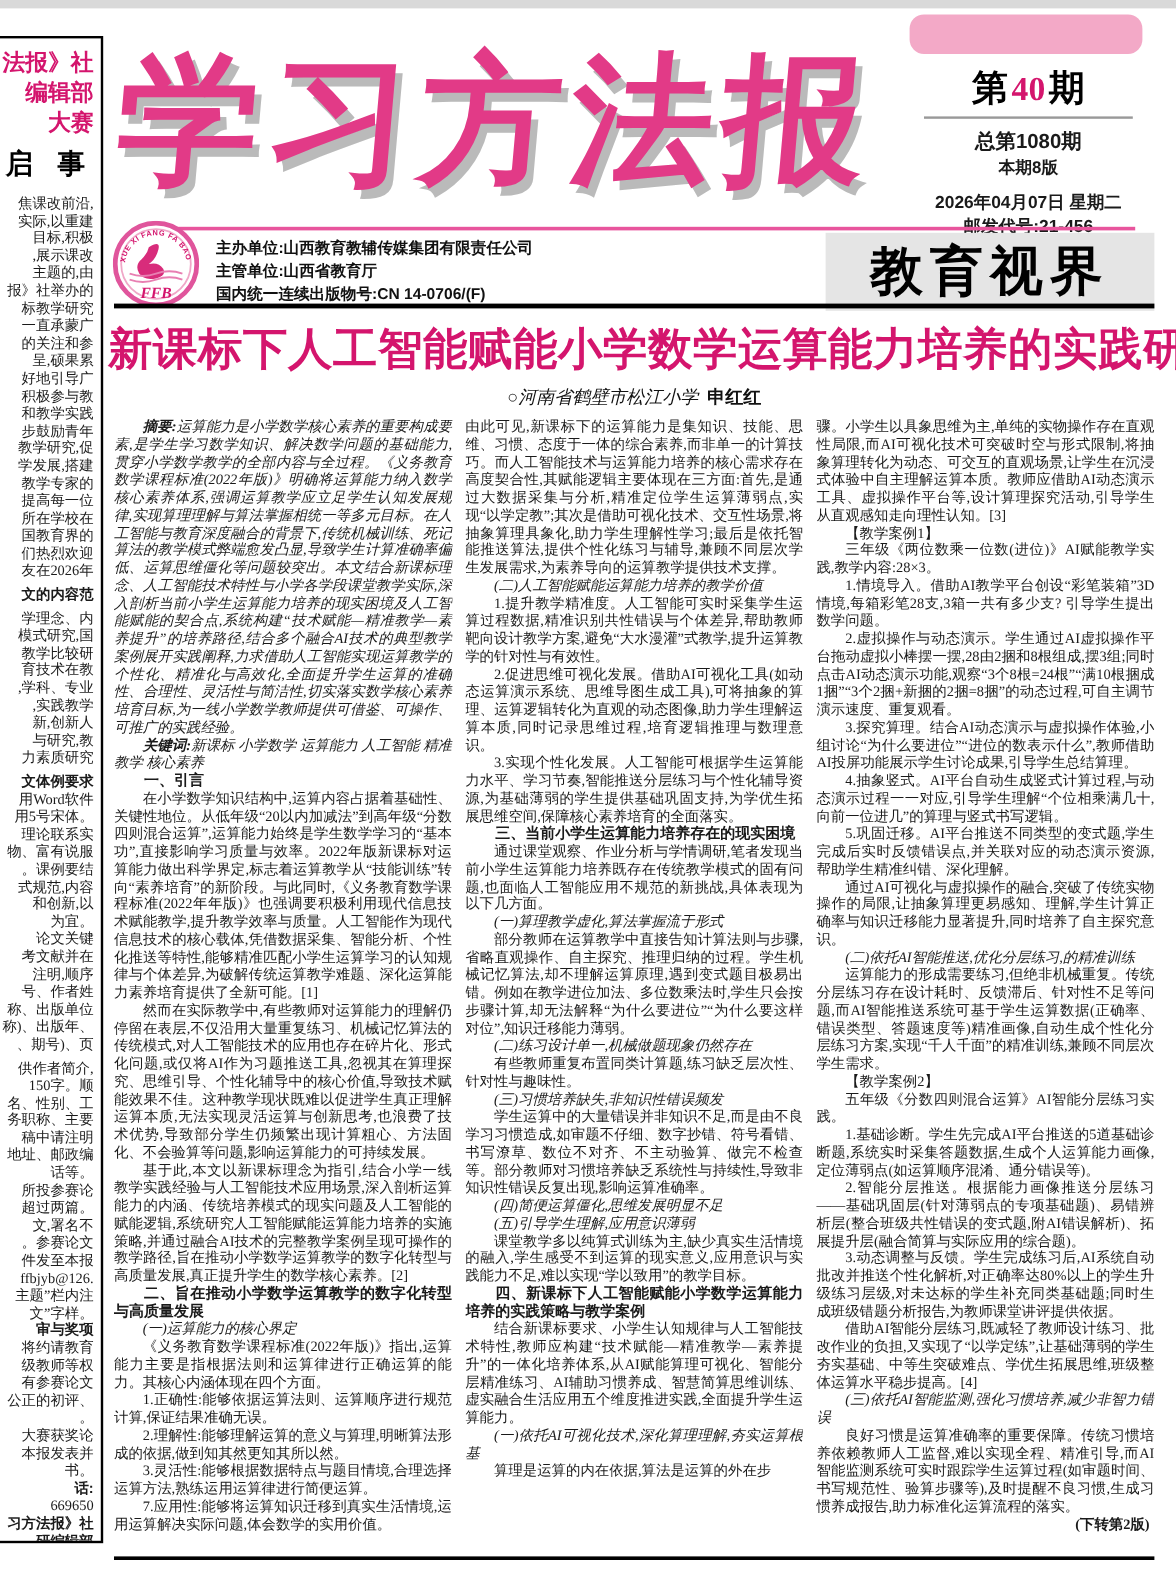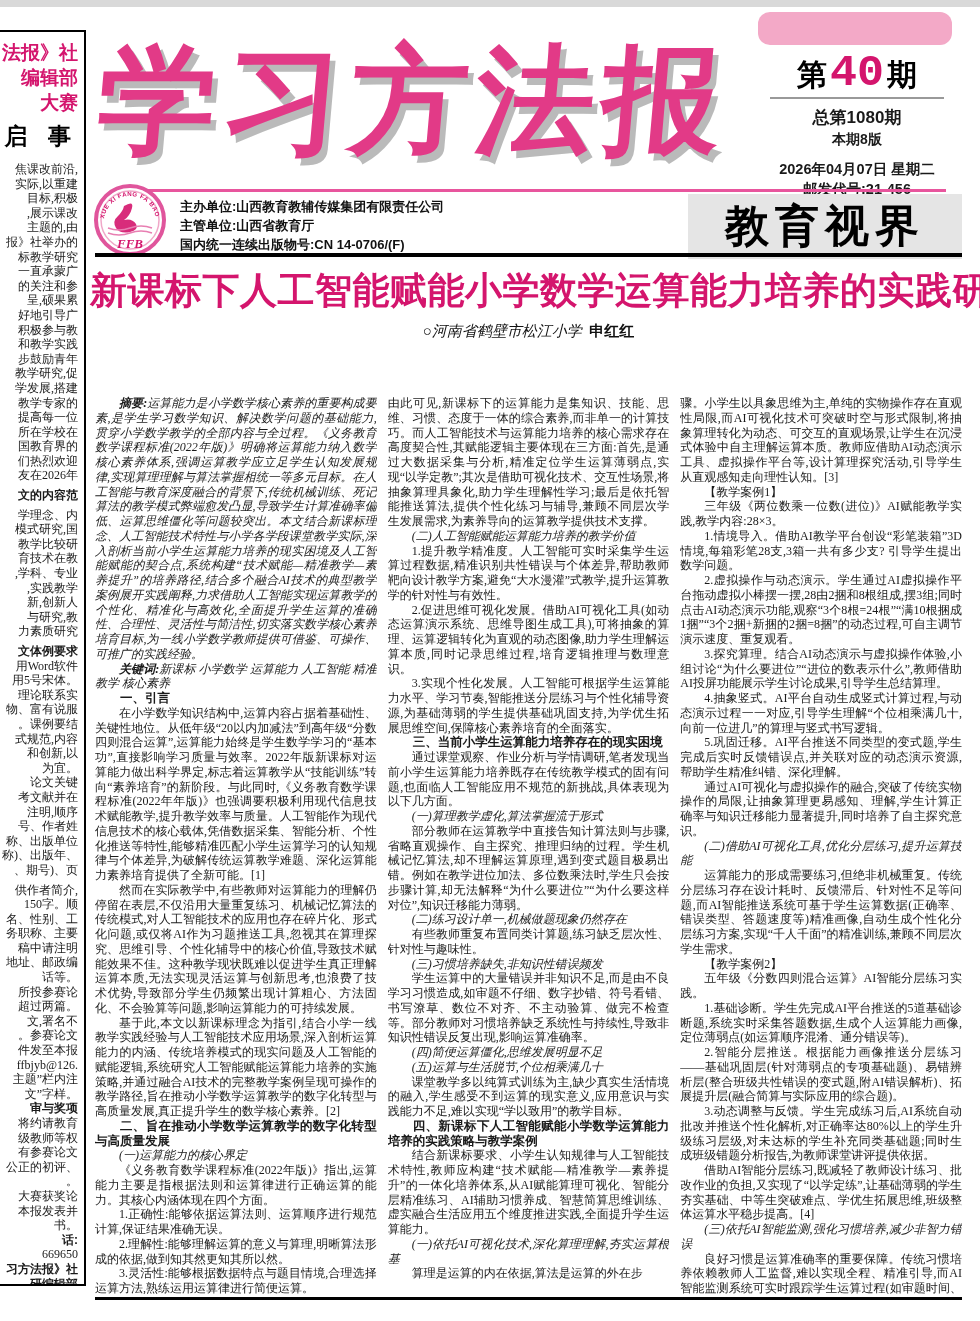--- a/index.html
+++ b/index.html
@@ -24,21 +24,21 @@
   
   #masthead-title{position:absolute;left:98px;top:18px;width:650px;height:175px;
            font-family:"Liberation Serif","DejaVu Serif",serif;font-weight:bold;
            font-size:118px;line-height:168px;color:#e23a87;letter-spacing:8px;
            transform:skewX(-5deg);text-shadow:6px 7px 0 rgba(130,130,130,.55);white-space:nowrap;}
   #top-pink-bar{position:absolute;left:758px;top:12px;width:194px;height:33px;
            background:#f3a9c7;border-radius:12px;}
   #issue-box{position:absolute;left:756px;top:52px;width:202px;text-align:center;
            font-family:"Liberation Sans","DejaVu Sans",sans-serif;}
   .issue-line1{font-size:30px;font-weight:bold;color:#000;line-height:44px;white-space:nowrap;}
-  .issue-no{font-family:Liberation Mono, monospace;font-size:45px;color:#d4156d;
+  .issue-no{font-family:Liberation Serif, serif;font-size:28px;color:#d4156d;
            padding:0 3px;margin-top:44px;}
   .issue-rule{border-bottom:2px solid #999;margin:0 14px 8px 14px;}
   .issue-total{font-size:17px;font-weight:bold;line-height:22px;}
   .issue-pages{font-size:14px;font-weight:bold;line-height:20px;}
   .issue-date{font-size:14.5px;font-weight:bold;line-height:20px;margin-top:10px;white-space:nowrap;}
   .issue-postal{font-size:14.5px;font-weight:bold;line-height:20px;}
 
   #pink-divider{position:absolute;left:134px;top:189px;width:812px;height:3px;background:#e8559d;}
 
   #brand-logo{position:absolute;left:94px;top:184px;width:72px;height:72px;}
@@ -57,21 +57,21 @@
   
   #headline{position:absolute;left:90px;top:266px;width:877px;text-align:center;
            font-family:"Liberation Serif","DejaVu Serif",serif;font-weight:bold;
            font-size:37px;color:#d4156d;letter-spacing:0.5px;white-space:nowrap;}
   #byline{position:absolute;left:95px;top:322px;width:867px;text-align:center;
            font-size:15px;font-style:italic;color:#111;}
   #byline b{font-style:normal;font-family:"Liberation Sans","DejaVu Sans",sans-serif;}
 
   #columns{position:absolute;left:95px;top:348px;width:867px;height:946px;
            display:flex;gap:11px;}
-  .col{flex:1 1 0;overflow:hidden;text-align:justify;font-size:12px;line-height:14.75px;margin-top:48px;}
+  .col{flex:1 1 0;overflow:hidden;text-align:justify;font-size:12px;line-height:14.75px;}
   .col p{margin:0;}
   .t-p{text-indent:2em;}
   .t-c{text-indent:0;}
   .t-h{font-family:"Liberation Sans","DejaVu Sans",sans-serif;font-weight:bold;
        text-indent:2em;font-size:12.5px;}
   .t-k{font-style:italic;text-indent:2em;}
   .t-k b{font-style:italic;}
   .t-r{text-align:right;text-indent:0;font-weight:bold;margin-top:14px;padding-right:4px;}
 
   #bottom-rule{position:absolute;left:95px;top:1297px;width:867px;height:3px;background:#000;}
@@ -243,38 +243,38 @@
         <p class="t-p">3.实现个性化发展。人工智能可根据学生运算能力水平、学习节奏,智能推送分层练习与个性化辅导资源,为基础薄弱的学生提供基础巩固支持,为学优生拓展思维空间,保障核心素养培育的全面落实。</p>
         <p class="t-h">三、当前小学生运算能力培养存在的现实困境</p>
         <p class="t-p">通过课堂观察、作业分析与学情调研,笔者发现当前小学生运算能力培养既存在传统教学模式的固有问题,也面临人工智能应用不规范的新挑战,具体表现为以下几方面。</p>
         <p class="t-k">(一)算理教学虚化,算法掌握流于形式</p>
         <p class="t-p">部分教师在运算教学中直接告知计算法则与步骤,省略直观操作、自主探究、推理归纳的过程。学生机械记忆算法,却不理解运算原理,遇到变式题目极易出错。例如在教学进位加法、多位数乘法时,学生只会按步骤计算,却无法解释“为什么要进位”“为什么要这样对位”,知识迁移能力薄弱。</p>
         <p class="t-k">(二)练习设计单一,机械做题现象仍然存在</p>
         <p class="t-p">有些教师重复布置同类计算题,练习缺乏层次性、针对性与趣味性。</p>
         <p class="t-k">(三)习惯培养缺失,非知识性错误频发</p>
         <p class="t-p">学生运算中的大量错误并非知识不足,而是由不良学习习惯造成,如审题不仔细、数字抄错、符号看错、书写潦草、数位不对齐、不主动验算、做完不检查等。部分教师对习惯培养缺乏系统性与持续性,导致非知识性错误反复出现,影响运算准确率。</p>
         <p class="t-k">(四)简便运算僵化,思维发展明显不足</p>
-        <p class="t-k">(五)运算与生活脱节,个位相乘满几十</p>
+        <p class="t-k">(五)引导学生理解,应用意识薄弱</p>
         <p class="t-p">课堂教学多以纯算式训练为主,缺少真实生活情境的融入,学生感受不到运算的现实意义,应用意识与实践能力不足,难以实现“学以致用”的教学目标。</p>
         <p class="t-h">四、新课标下人工智能赋能小学数学运算能力培养的实践策略与教学案例</p>
         <p class="t-p">结合新课标要求、小学生认知规律与人工智能技术特性,教师应构建“技术赋能—精准教学—素养提升”的一体化培养体系,从AI赋能算理可视化、智能分层精准练习、AI辅助习惯养成、智慧简算思维训练、虚实融合生活应用五个维度推进实践,全面提升学生运算能力。</p>
         <p class="t-k">(一)依托AI可视化技术,深化算理理解,夯实运算根基</p>
         <p class="t-p">算理是运算的内在依据,算法是运算的外在步</p>
       </div>
     <div class="col" id="col-3">
         <p class="t-c">骤。小学生以具象思维为主,单纯的实物操作存在直观性局限,而AI可视化技术可突破时空与形式限制,将抽象算理转化为动态、可交互的直观场景,让学生在沉浸式体验中自主理解运算本质。教师应借助AI动态演示工具、虚拟操作平台等,设计算理探究活动,引导学生从直观感知走向理性认知。[3]</p>
         <p class="t-p">【教学案例1】</p>
         <p class="t-p">三年级《两位数乘一位数(进位)》AI赋能教学实践,教学内容:28×3。</p>
         <p class="t-p">1.情境导入。借助AI教学平台创设“彩笔装箱”3D情境,每箱彩笔28支,3箱一共有多少支? 引导学生提出数学问题。</p>
         <p class="t-p">2.虚拟操作与动态演示。学生通过AI虚拟操作平台拖动虚拟小棒摆一摆,28由2捆和8根组成,摆3组;同时点击AI动态演示功能,观察“3个8根=24根”“满10根捆成1捆”“3个2捆+新捆的2捆=8捆”的动态过程,可自主调节演示速度、重复观看。</p>
         <p class="t-p">3.探究算理。结合AI动态演示与虚拟操作体验,小组讨论“为什么要进位”“进位的数表示什么”,教师借助AI投屏功能展示学生讨论成果,引导学生总结算理。</p>
         <p class="t-p">4.抽象竖式。AI平台自动生成竖式计算过程,与动态演示过程一一对应,引导学生理解“个位相乘满几十,向前一位进几”的算理与竖式书写逻辑。</p>
         <p class="t-p">5.巩固迁移。AI平台推送不同类型的变式题,学生完成后实时反馈错误点,并关联对应的动态演示资源,帮助学生精准纠错、深化理解。</p>
         <p class="t-p">通过AI可视化与虚拟操作的融合,突破了传统实物操作的局限,让抽象算理更易感知、理解,学生计算正确率与知识迁移能力显著提升,同时培养了自主探究意识。</p>
-        <p class="t-k">(二)借助AI可视化工具,优化分层练习,提升运算技能</p>
+        <p class="t-k">(二)依托AI智能推送,优化分层练习,的精准训练</p>
         <p class="t-p">运算能力的形成需要练习,但绝非机械重复。传统分层练习存在设计耗时、反馈滞后、针对性不足等问题,而AI智能推送系统可基于学生运算数据(正确率、错误类型、答题速度等)精准画像,自动生成个性化分层练习方案,实现“千人千面”的精准训练,兼顾不同层次学生需求。</p>
         <p class="t-p">【教学案例2】</p>
         <p class="t-p">五年级《分数四则混合运算》AI智能分层练习实践。</p>
         <p class="t-p">1.基础诊断。学生先完成AI平台推送的5道基础诊断题,系统实时采集答题数据,生成个人运算能力画像,定位薄弱点(如运算顺序混淆、通分错误等)。</p>
         <p class="t-p">2.智能分层推送。根据能力画像推送分层练习——基础巩固层(针对薄弱点的专项基础题)、易错辨析层(整合班级共性错误的变式题,附AI错误解析)、拓展提升层(融合简算与实际应用的综合题)。</p>
         <p class="t-p">3.动态调整与反馈。学生完成练习后,AI系统自动批改并推送个性化解析,对正确率达80%以上的学生升级练习层级,对未达标的学生补充同类基础题;同时生成班级错题分析报告,为教师课堂讲评提供依据。</p>
         <p class="t-p">借助AI智能分层练习,既减轻了教师设计练习、批改作业的负担,又实现了“以学定练”,让基础薄弱的学生夯实基础、中等生突破难点、学优生拓展思维,班级整体运算水平稳步提高。[4]</p>
         <p class="t-k">(三)依托AI智能监测,强化习惯培养,减少非智力错误</p>
         <p class="t-p">良好习惯是运算准确率的重要保障。传统习惯培养依赖教师人工监督,难以实现全程、精准引导,而AI智能监测系统可实时跟踪学生运算过程(如审题时间、书写规范性、验算步骤等),及时提醒不良习惯,生成习惯养成报告,助力标准化运算流程的落实。</p>
         <p class="t-r">(下转第2版)</p>

